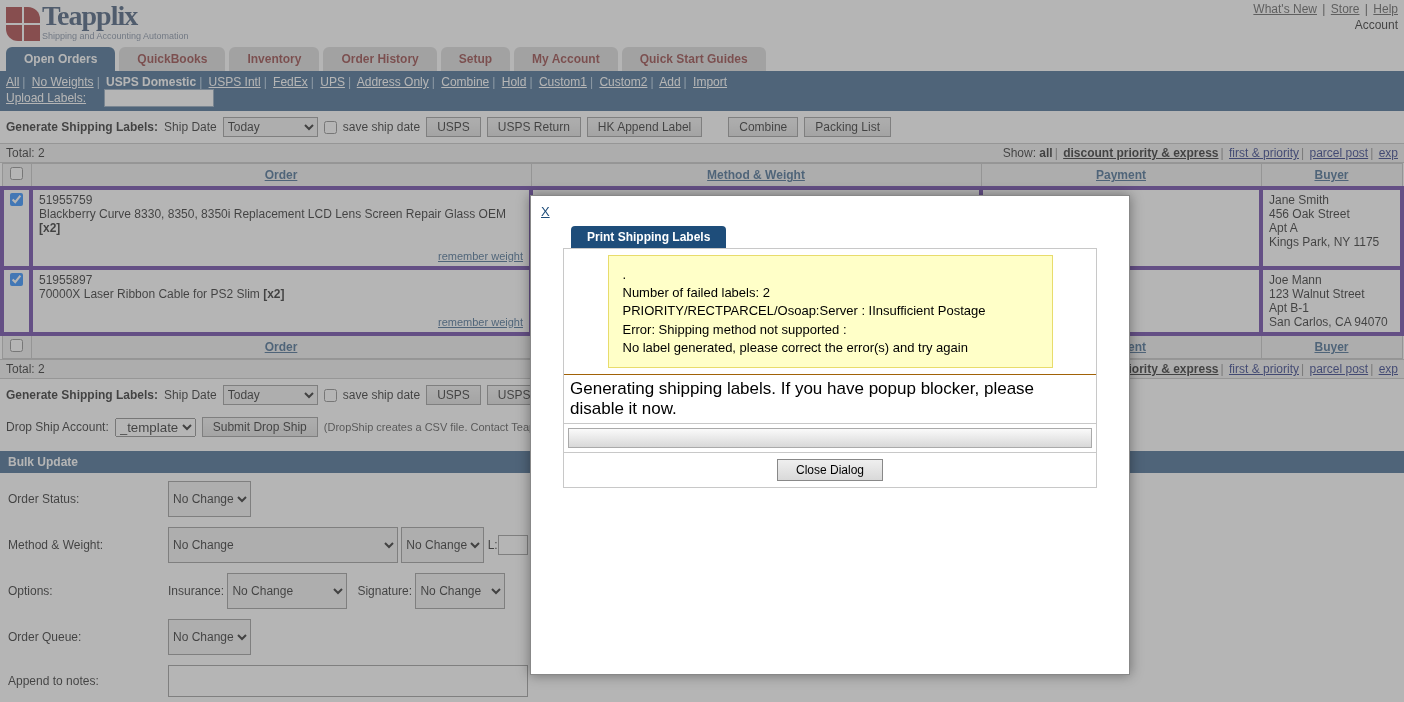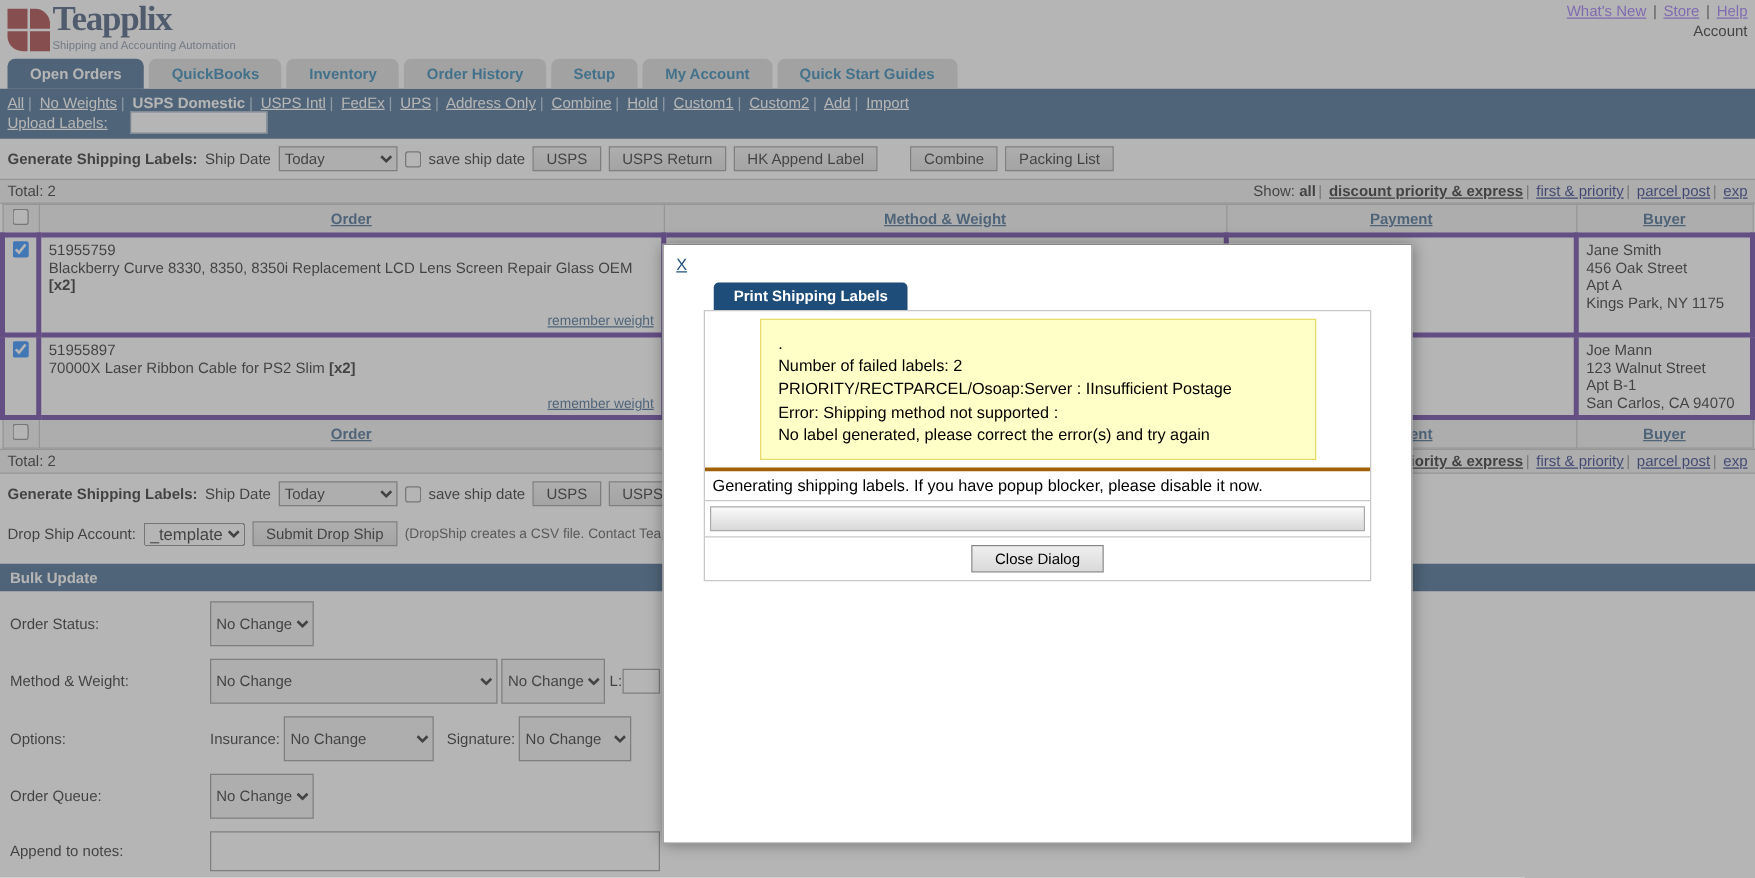--- a/index.html
+++ b/index.html
@@ -10,26 +10,26 @@
 .logo-wrap { display: flex; align-items: flex-end; gap: 2px; }
 .logo-mark { width: 34px; height: 34px; display: grid; grid-template-columns: 1fr 1fr; grid-template-rows: 1fr 1fr; gap: 2px; }
 .lm1 { background: #9a1b1e; }
 .lm2 { background: #9a1b1e; border-radius: 0 12px 0 0; }
 .lm3 { background: #9a1b1e; border-radius: 0 0 0 12px; }
 .lm4 { background: #9a1b1e; }
 .logo-text { display: flex; flex-direction: column; line-height: 1; }
 .logo-text .brand { font-size: 28px; font-family: Georgia, 'Times New Roman', serif; color: #1f3a5f; font-weight: 600; letter-spacing: -1px; }
 .logo-text .tag { font-size: 9px; color: #6a7a92; margin-top: 2px; }
 .top-links { text-align: right; font-size: 12px; }
-.top-links a { color: #8b5cf6; }
+.top-links a { color: #404040; }
 .top-links .pipe { color: #333; padding: 0 2px; }
 .account-line { text-align: right; margin-top: 2px; }
 
 .tabs { display: flex; gap: 4px; padding: 0 6px; margin-top: 6px; align-items: flex-end; }
-.tab { background: #d6d6d6; color: #0369a1; font-weight: bold; padding: 5px 18px; border-radius: 6px 6px 0 0; font-size: 12px; cursor: pointer; }
+.tab { background: #d6d6d6; color: #7f1d1d; font-weight: bold; padding: 5px 18px; border-radius: 6px 6px 0 0; font-size: 12px; cursor: pointer; }
 .tab.active { background: #1e4d7a; color: #fff; }
 
 .subnav { background: #1e4d7a; color: #fff; padding: 4px 6px; display: flex; justify-content: space-between; font-size: 12px; flex-direction: column; }
 .subnav a { color: #fff; }
 .subnav .sep { color: #a8c3dc; padding: 0 3px; }
 .subnav .active { font-weight: bold; text-decoration: none; color: #fff; }
 .upload-wrap { display: flex; align-items: center; gap: 18px; }
 .upload-wrap a { color: #fff; }
 .upload-wrap input { height: 18px; width: 110px; border: 1px solid #7a95b0; }
 
@@ -64,21 +64,21 @@
 .bulk-form select { border: 1px solid #888; font-size: 12px; height: 36px; }
 .bulk-form input[type=text] { border: 1px solid #888; font-size: 12px; height: 20px; }
 
 .overlay { position: absolute; inset: 0; background: rgba(120,120,120,0.55); }
 .dialog { position: absolute; left: 530px; top: 195px; width: 600px; height: 480px; background: #fff; border: 1px solid #888; box-shadow: 0 0 12px rgba(0,0,0,0.4); }
 .dialog .close-x { position: absolute; top: 8px; left: 10px; color: #1e4d7a; text-decoration: underline; font-size: 13px; cursor: pointer; }
 .dlg-tab { margin: 30px 0 0 40px; display: inline-block; background: #1e4d7a; color: #fff; font-weight: bold; padding: 4px 16px; border-radius: 4px 4px 0 0; font-size: 12px; }
 .dlg-body { border: 1px solid #c8c8c8; margin: 0 32px 0 32px; }
 .msg-area { padding: 6px; display: flex; justify-content: center; }
 .error-box { background: #ffffc8; border: 1px solid #e8dc6c; padding: 10px 14px; width: 445px; color: #000; font-size: 13px; line-height: 1.4; }
-.gen-line { border-top: 3px solid #a16207; padding: 4px 6px; font-size: 13px; }
+.gen-line { border-top: 1px solid #a16207; padding: 4px 6px; font-size: 17px; }
 .prog-row { border-top: 1px solid #c8c8c8; border-bottom: 1px solid #c8c8c8; padding: 4px; }
 .progbar { height: 20px; border: 1px solid #aaa; background: linear-gradient(#fafafa,#d8d8d8); }
 .close-row { text-align: center; padding: 6px; }
 .close-row .btn { padding: 3px 18px; }
 </style>
 </head>
 <body>
 
 <div class="header">
   <div class="logo-wrap">

